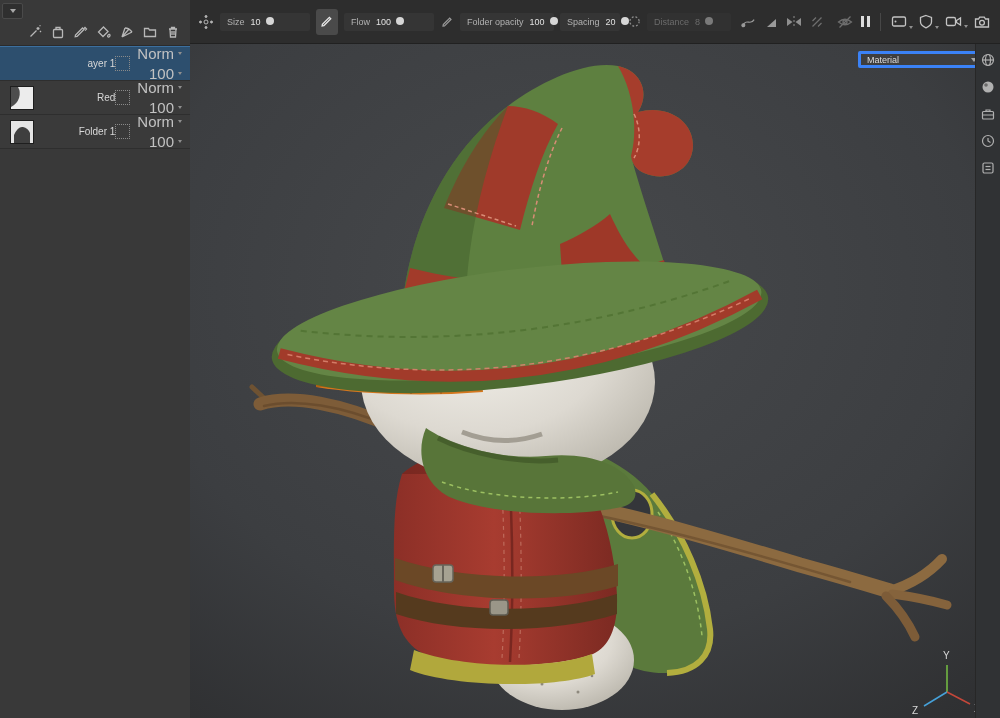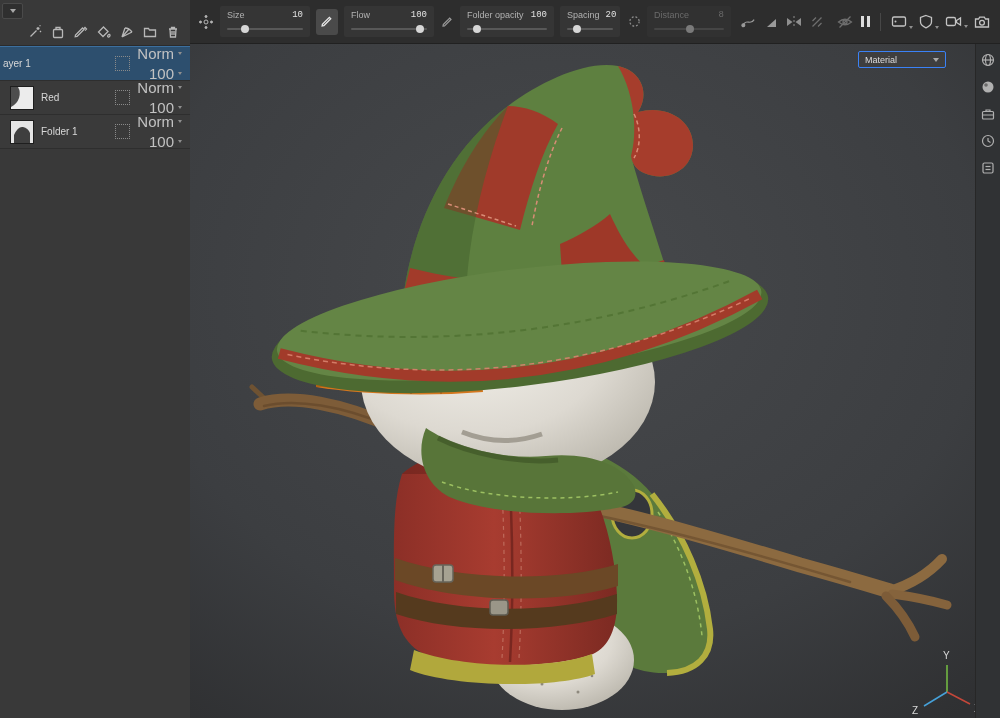--- a/index.html
+++ b/index.html
@@ -13,57 +13,57 @@
   .tab-bar{display:flex;height:22px;background:#282828;}
   .tab{padding:0 9px;height:22px;line-height:23px;font-size:9px;font-weight:bold;color:#969696;background:#2e2e2e;border-right:1px solid #222;letter-spacing:.4px;display:flex;align-items:center;gap:6px;}
   .tab.active{background:#3c3c3c;color:#ececec;}
   .tab-close{color:#b8b8b8;font-size:11px;font-weight:normal;line-height:1;}
   .panel-sub{height:19px;padding:3px 0 0 2px;}
   .mini-dropdown{width:19px;height:14px;background:#2f2f2f;border:1px solid #4a4a4a;border-radius:2px;display:flex;align-items:center;justify-content:center;}
   .chev{width:0;height:0;border-left:3px solid transparent;border-right:3px solid transparent;border-top:4px solid #a8a8a8;}
   .chev-s{width:0;height:0;border-left:2.5px solid transparent;border-right:2.5px solid transparent;border-top:3px solid #8f8f8f;display:inline-block;}
   .layer-tools{display:flex;justify-content:flex-end;align-items:center;gap:9px;padding:3px 10px 6px 0;}
   .layer-tools svg{display:block;}
-  .layer-list{border-top:1px solid #2b2b2b;}
+  .layer-list{border-top:1px solid #2b2b2b;text-align:right;}
   .layer-row{height:33px;display:flex;align-items:center;padding:0 6px 0 10px;border-bottom:1px solid #2e2e2e;background:#3a3a3a;}
   .layer-row.selected{background:var(--selection,#2d4f6e);border-top:1px solid #3c6f9e;padding-left:3px;}
   .thumb{width:22px;height:22px;background:#ececec;border:1px solid #1e1e1e;margin-right:7px;overflow:hidden;flex:none;}
   .layer-name{font-size:10px;color:#d8d8d8;flex:1;white-space:nowrap;overflow:hidden;}
   .mask-box{width:13px;height:13px;border:1px dotted #8a8a8a;margin-right:7px;flex:none;}
   .row-right{display:flex;flex-direction:column;align-items:flex-end;gap:3px;font-size:15px;color:#c2c2c2;padding-right:2px;}
   .row-line{display:flex;align-items:center;gap:4px;}
   
   .top-bar{position:absolute;left:190px;top:0;width:810px;height:44px;background:#2d2d2d;border-bottom:1px solid #212121;display:flex;align-items:center;padding:0;box-sizing:border-box;font-size:9px;}
   .top-bar>*{flex:none;}
   .tb-pad{width:8px;}
   .gap6{width:6px;}.gap8{width:8px;}.gap10{width:10px;}
-  .slider-group{width:76px;padding:4px 7px;background:#353535;border-radius:2px;display:flex;flex-direction:column;gap:5px;}
+  .slider-group{width:76px;padding:4px 7px;background:#353535;border-radius:2px;display:flex;flex-direction:row;gap:5px;}
   .slider-group.narrow{width:80px;}
   .slider-group.narrow2{width:46px;}
   .slider-group.dist{width:70px;background:#313131;}
   .sg-top{display:flex;justify-content:space-between;color:#b2b2b2;white-space:nowrap;}
-  .sg-val{color:#e2e2e2;margin-left:6px;font-family:Liberation Mono, monospace;}
+  .sg-val{color:#e2e2e2;margin-left:6px;}
   .disabled .sg-top,.disabled .sg-val{color:#6b6b6b;text-align:center;}
   .sg-slider{position:relative;height:8px;}
   .sg-track{position:absolute;top:3px;left:0;right:0;height:2px;background:#585858;border-radius:1px;}
   .disabled .sg-track{background:#454545;}
   .sg-handle{position:absolute;top:0;width:8px;height:8px;border-radius:50%;background:#d6d6d6;}
   .disabled .sg-handle{background:#7a7a7a;}
   .tb-btn{width:22px;height:26px;border-radius:3px;display:flex;align-items:center;justify-content:center;}
   .tb-btn.active{background:#4a4a4a;}
   .tb-icon{display:flex;align-items:center;justify-content:center;}
   .icon-with-chev{display:flex;align-items:flex-end;gap:2px;}
   .vsep{width:1px;height:18px;background:#474747;}
   .push{flex:1 1 auto;}
   .pause-btn{display:flex;gap:3px;align-items:center;}
   .pause-btn i{display:block;width:3px;height:11px;background:#dcdcdc;}
   
   .viewport{position:absolute;left:190px;top:44px;width:810px;height:674px;}
   .viewport svg.scene{display:block;}
-  .material-dd{position:absolute;left:668px;top:7px;width:88px;height:17px;background:#3e3e3e;border:1px solid #3b82f6;border-radius:2px;display:flex;align-items:center;padding:0 6px;box-sizing:border-box;font-size:9px;color:#dcdcdc;}
+  .material-dd{position:absolute;left:668px;top:7px;width:128px;height:17px;background:#3e3e3e;border:3px solid #3b82f6;border-radius:2px;display:flex;align-items:center;padding:0 6px;box-sizing:border-box;font-size:9px;color:#dcdcdc;}
   .material-dd .chev{margin-left:auto;}
   .right-strip{position:absolute;right:0;top:0;width:25px;height:674px;background:#303234;border-left:1px solid #272727;display:flex;flex-direction:column;align-items:center;padding-top:9px;gap:9px;box-sizing:border-box;}
 </style>
 </head>
 <body>
 
 <div class="left-panel">
 
   <div class="panel-sub">
     <div class="mini-dropdown">

